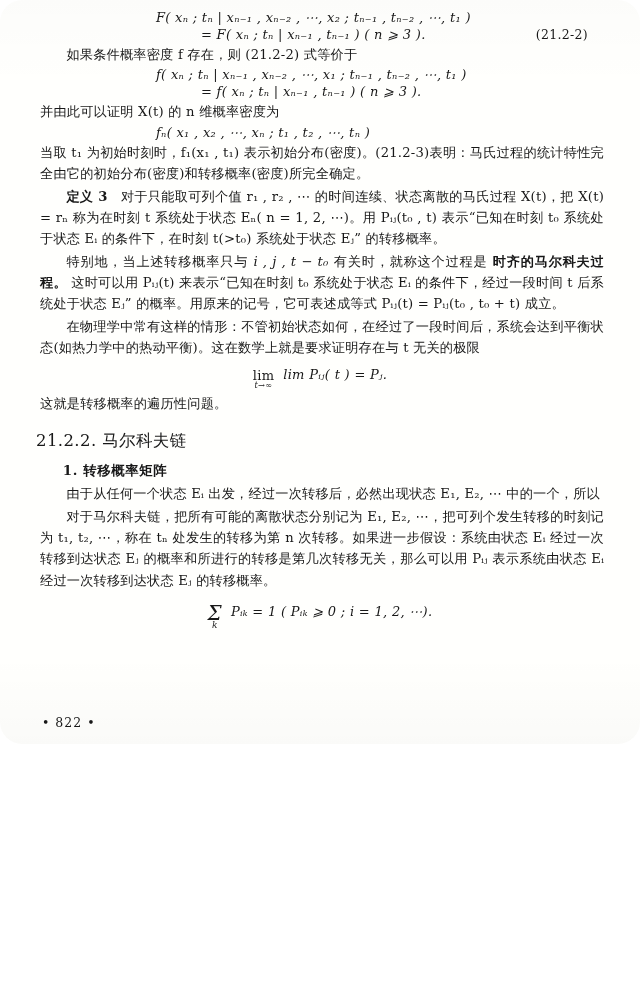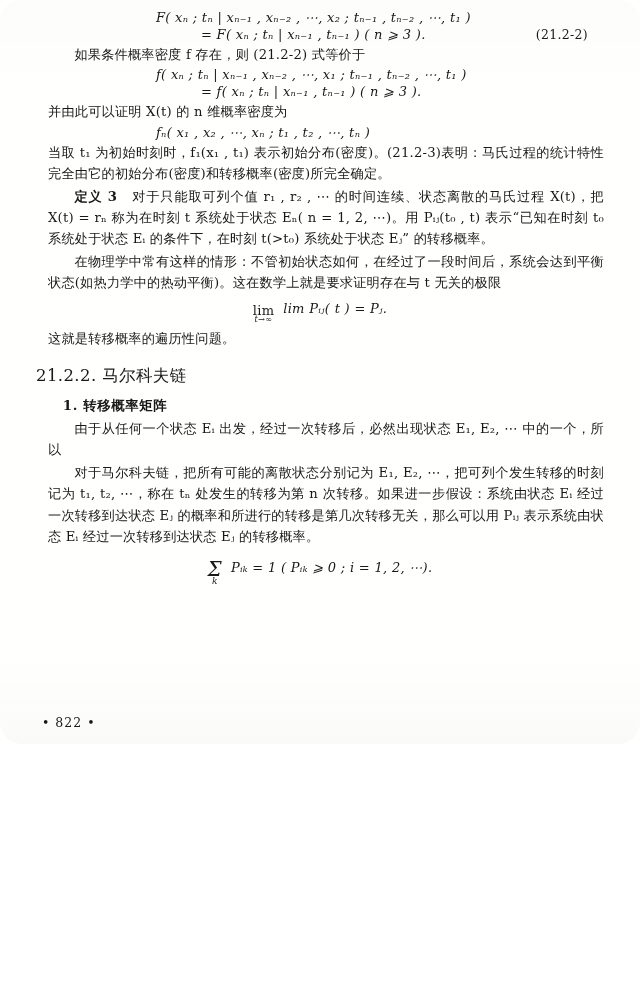--- a/index.html
+++ b/index.html
@@ -32,21 +32,21 @@
     position: absolute;
     left: 36px;
     top: 8px;
     width: 568px;
   }
   .para {
     font-size: 13.2px;
     line-height: 1.62;
     text-align: justify;
     text-justify: inter-ideograph;
-    margin: 0 0 1px 12px;
+    margin: 0 0 1px 4px;
     letter-spacing: 0.2px;
   }
   .indent2 { text-indent: 2em; }
   .eq {
     text-align: center;
     font-family: "DejaVu Serif", serif;
     font-style: italic;
     font-size: 13px;
     margin: 2px 0 2px 0;
     position: relative;
@@ -167,20 +167,27 @@
 
     <div class="eq eq-left">fₙ( x₁ , x₂ , ⋯, xₙ ; t₁ , t₂ , ⋯, tₙ )</div>
 
     <p class="para">当取 t₁ 为初始时刻时，f₁(x₁ , t₁) 表示初始分布(密度)。(21.2-3)表明：马氏过程的统计特性完全由它的初始分布(密度)和转移概率(密度)所完全确定。</p>
 
     <p class="para indent2">
       <span class="b">定义 3</span>
       &nbsp;&nbsp;<span>对于只能取可列个值 r₁ , r₂ , ⋯ 的时间连续、状态离散的马氏过程 X(t)，把 X(t) = rₙ 称为在时刻 t 系统处于状态 Eₙ( n = 1, 2, ⋯)。用 Pᵢⱼ(t₀ , t) 表示“已知在时刻 t₀ 系统处于状态 Eᵢ 的条件下，在时刻 t(&gt;t₀) 系统处于状态 Eⱼ” 的转移概率。</span>
     </p>
 
+    <p class="para indent2">
+      <span>特别地，当上述转移概率只与</span>
+      <span class="it">i , j , t − t₀</span>
+      <span>有关时，就称这个过程是</span>
+      <span class="b">时齐的马尔科夫过程。</span>
+      <span>这时可以用 Pᵢⱼ(t) 来表示“已知在时刻 t₀ 系统处于状态 Eᵢ 的条件下，经过一段时间 t 后系统处于状态 Eⱼ” 的概率。用原来的记号，它可表述成等式 Pᵢⱼ(t) = Pᵢⱼ(t₀ , t₀ + t) 成立。</span>
+    </p>
 
     <p class="para indent2">在物理学中常有这样的情形：不管初始状态如何，在经过了一段时间后，系统会达到平衡状态(如热力学中的热动平衡)。这在数学上就是要求证明存在与 t 无关的极限</p>
 
     <div class="eq" style="margin-top:8px;margin-bottom:10px;">
       <span class="limop">lim
         <span class="lim-bot">t→∞</span>
       </span>
       &nbsp;<span>lim Pᵢⱼ( t ) = Pⱼ.</span>
     </div>
 

